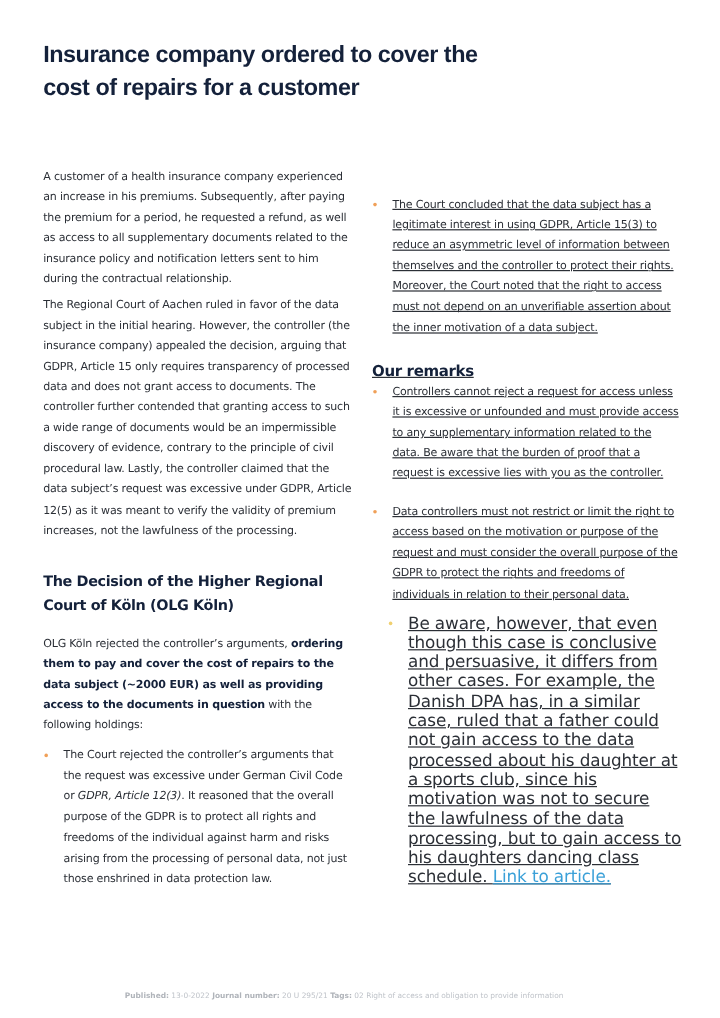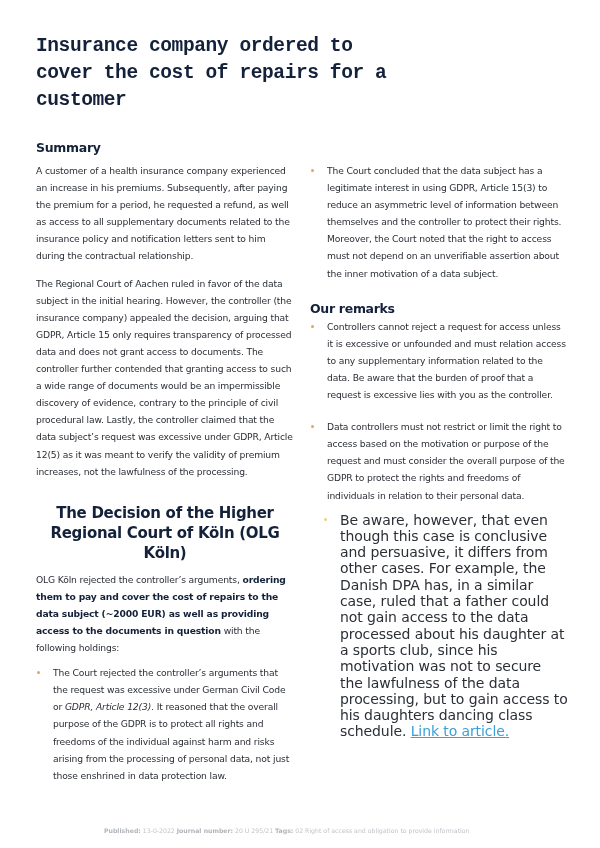--- a/index.html
+++ b/index.html
@@ -2,37 +2,37 @@
 <html><head>
 <meta charset="utf-8">
 <style>
   html, body { margin: 0; padding: 0; background: #ffffff; }
   body {
     width: 600px; height: 848px; position: relative; overflow: hidden;
     font-family: "DejaVu Sans", sans-serif; color: #2b2f36;
   }
   .title {
     position: absolute; left: 36px; top: 33px; width: 380px;
-    font-family: Liberation Mono, monospace; font-weight: bold;
+    font-family: Liberation Sans, sans-serif; font-weight: bold;
     font-size: 19.5px; line-height: 27px; color: #14213a; letter-spacing: -0.4px;
   }
   .col { position: absolute; }
   .col-left { left: 36px; top: 139px; width: 258px; }
-  .col-right { left: 310px; top: 162px; width: 258px; }
+  .col-right { left: 310px; top: 162px; width: 258px; text-decoration: underline; }
   h2 {
     margin: 0; font-family: "DejaVu Sans", sans-serif; font-weight: bold;
     color: #14213a; letter-spacing: -0.3px;
   }
   .h-summary { font-size: 12.5px; line-height: 18px; margin-bottom: 5px; }
-  .h-decision { font-size: 15px; line-height: 20px; margin-top: 23px; margin-bottom: 8px; text-align: center; }
+  .h-decision { font-size: 12px; line-height: 20px; margin-top: 23px; margin-bottom: 14px; }
   .h-remarks { font-size: 12.5px; line-height: 18px; margin-top: 18px; }
   p {
     margin: 0; font-size: 9.2px; line-height: 17.1px; color: #2b2f36; letter-spacing: -0.15px;
   }
-  p + p { margin-top: 10px; }
+  p + p { margin-top: 4px; }
   b { font-weight: bold; color: #14213a; margin-top: 48px; }
   i { font-style: italic; }
   ul { list-style: none; margin: 0; padding: 0; }
   li {
     position: relative; padding-left: 17px; font-size: 9.2px; line-height: 17.1px;
     color: #2b2f36; letter-spacing: -0.15px;
   }
   .col-left li { margin-top: 8px; }
   .col-left ul { margin-top: 0; }
   .col-right .remarks li { margin-bottom: 15px; }
@@ -54,21 +54,20 @@
   .page-num {
     position: absolute; right: 32px; top: 860px; font-size: 8px; font-weight: bold; color: #2b2f36;
   }
 </style>
 </head>
 <body>
 
 <div class="title">Insurance company ordered to cover the cost of repairs for a customer</div>
 
 <div class="col col-left">
-  <h2 class="h-summary">Summary</h2>
   <p>A customer of a health insurance company experienced an increase in his premiums. Subsequently, after paying the premium for a period, he requested a refund, as well as access to all supplementary documents related to the insurance policy and notification letters sent to him during the contractual relationship.</p>
   <p>The Regional Court of Aachen ruled in favor of the data subject in the initial hearing. However, the controller (the insurance company) appealed the decision, arguing that GDPR, Article 15 only requires transparency of processed data and does not grant access to documents. The controller further contended that granting access to such a wide range of documents would be an impermissible discovery of evidence, contrary to the principle of civil procedural law. Lastly, the controller claimed that the data subject’s request was excessive under GDPR, Article 12(5) as it was meant to verify the validity of premium increases, not the lawfulness of the processing.</p>
 
   <h2 class="h-decision">The Decision of the Higher Regional Court of Köln (OLG Köln)</h2>
   <p><span>OLG Köln rejected the controller’s arguments, </span><b>ordering them to pay and cover the cost of repairs to the data subject (~2000 EUR) as well as providing access to the documents in question</b><span> with the following holdings:</span></p>
 
   <ul>
     <li>
       <span class="bullet"></span>
       <span>The Court rejected the controller’s arguments that the request was excessive under German Civil Code or </span><i>GDPR, Article 12(3)</i><span>. It reasoned that the overall purpose of the GDPR is to protect all rights and freedoms of the individual against harm and risks arising from the processing of personal data, not just those enshrined in data protection law.</span>
@@ -81,21 +80,21 @@
     <li>
       <span class="bullet"></span>
       <span>The Court concluded that the data subject has a legitimate interest in using GDPR, Article 15(3) to reduce an asymmetric level of information between themselves and the controller to protect their rights. Moreover, the Court noted that the right to access must not depend on an unverifiable assertion about the inner motivation of a data subject.</span>
     </li>
   </ul>
 
   <h2 class="h-remarks">Our remarks</h2>
   <ul class="remarks">
     <li>
       <span class="bullet"></span>
-      <span>Controllers cannot reject a request for access unless it is excessive or unfounded and must relation access to any supplementary information related to the data. Be aware that the burden of proof that a request is excessive lies with you as the controller.</span>
+      <span>Controllers cannot reject a request for access unless it is excessive or unfounded and must provide access to any supplementary information related to the data. Be aware that the burden of proof that a request is excessive lies with you as the controller.</span>
     </li>
     <li style="margin-bottom:8px;">
       <span class="bullet"></span>
       <span>Data controllers must not restrict or limit the right to access based on the motivation or purpose of the request and must consider the overall purpose of the GDPR to protect the rights and freedoms of individuals in relation to their personal data.</span>
     </li>
   </ul>
   <div class="note">
     <span class="bullet"></span>
     <span>Be aware, however, that even though this case is conclusive and persuasive, it differs from other cases. For example, the Danish DPA has, in a similar case, ruled that a father could not gain access to the data processed about his daughter at a sports club, since his motivation was not to secure the lawfulness of the data processing, but to gain access to his daughters dancing class schedule. </span><a class="link" href="#">Link to article.</a>
   </div>

